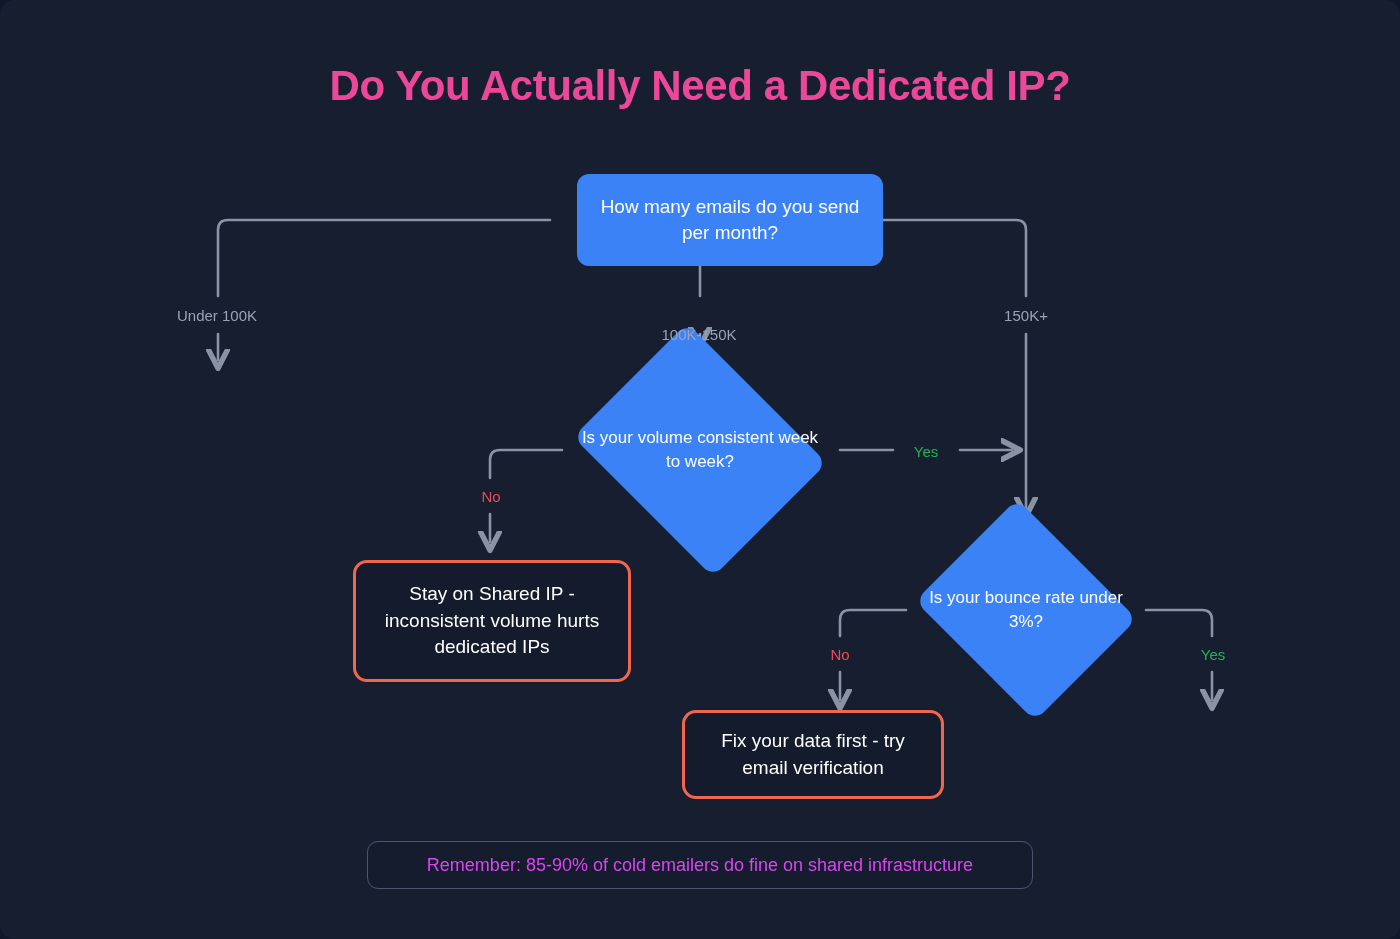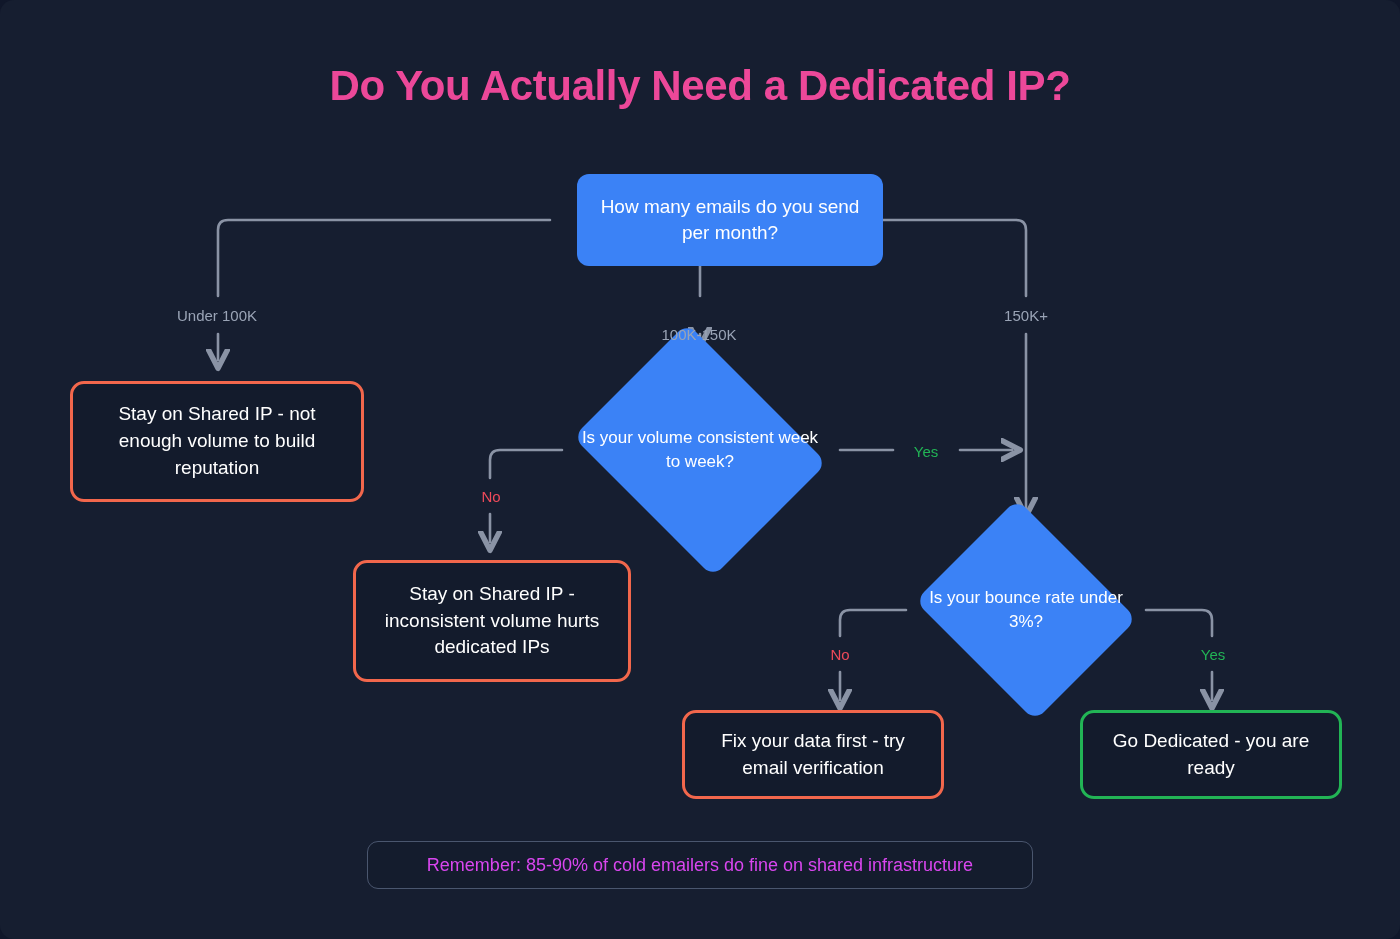--- a/index.html
+++ b/index.html
@@ -164,35 +164,29 @@
   <div class="diamond-wrap" style="left:560px; top:336px; width:280px; height:228px;">
     <div class="diamond-shape"></div>
     <div class="diamond-label">Is your volume consistent week to week?</div>
   </div>
 
   <div class="diamond-wrap" style="left:906px; top:508px; width:240px; height:204px;">
     <div class="diamond-shape"></div>
     <div class="diamond-label">Is your bounce rate under 3%?</div>
   </div>
 
-  <div class="node term danger" style="left:70px; top:381px; width:294px; height:121px;">
-    <span>Stay on Shared IP - not enough volume to build reputation</span>
-  </div>
 
   <div class="node term danger" style="left:353px; top:560px; width:278px; height:122px;border-radius:14px;">
     <span>Stay on Shared IP - inconsistent volume hurts dedicated IPs</span>
   </div>
 
   <div class="node term danger" style="left:682px; top:710px; width:262px; height:89px;">
     <span>Fix your data first - try email verification</span>
   </div>
 
-  <div class="node term success" style="left:1080px; top:710px; width:262px; height:89px;">
-    <span>Go Dedicated - you are ready</span>
-  </div>
 
   <div class="edge-label muted" style="left:217px; top:315px;">Under 100K</div>
   <div class="edge-label muted" style="left:699px; top:315px;margin-top:19px;">100K-150K</div>
   <div class="edge-label muted" style="left:1026px; top:315px;">150K+</div>
 
   <div class="edge-label no" style="left:491px; top:496px;">No</div>
   <div class="edge-label yes" style="left:926px; top:451px;">Yes</div>
 
   <div class="edge-label no" style="left:840px; top:654px;">No</div>
   <div class="edge-label yes" style="left:1213px; top:654px;">Yes</div>

